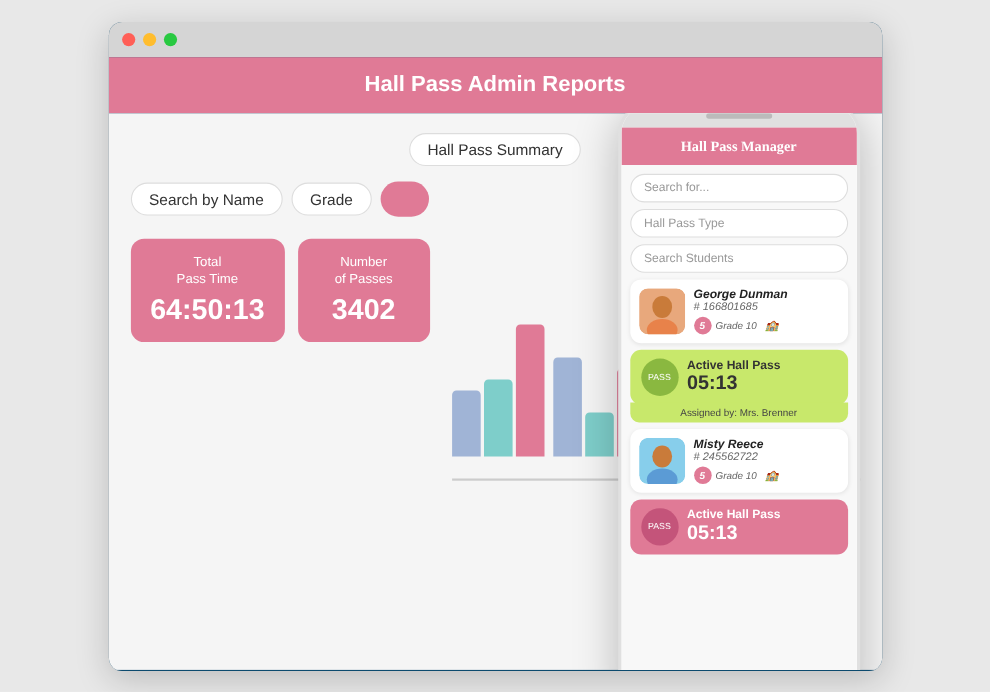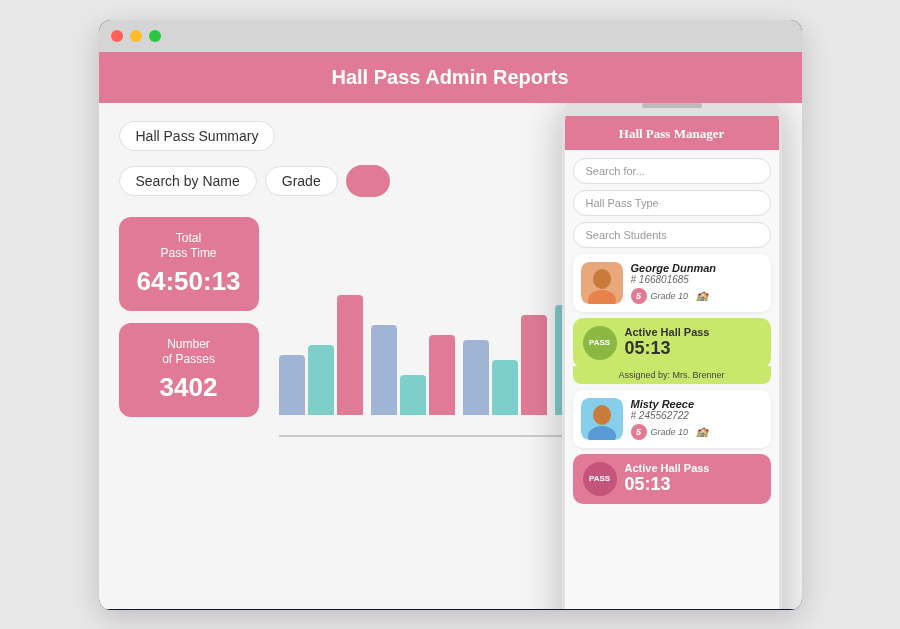--- a/index.html
+++ b/index.html
@@ -10,21 +10,21 @@
       align-items: center;
       width: 900px;
       height: 629px;
       font-family: -apple-system, BlinkMacSystemFont, 'Segoe UI', sans-serif;
       overflow: hidden;
     }
 
     .browser-window {
       width: 703px;
       height: 590px;
-      background: #0f172a;
+      background: #0c4a6e;
       border-radius: 12px;
       box-shadow: 0 8px 30px rgba(0,0,0,0.18);
       overflow: hidden;
       position: relative;
     }
 
     .browser-titlebar {
       background: #d5d5d5;
       height: 32px;
       display: flex;
@@ -57,20 +57,21 @@
       position: relative;
       height: calc(590px - 32px - 52px);
       overflow: hidden;
     }
 
     .top-controls {
       display: flex;
       gap: 10px;
       margin-bottom: 14px;
       align-items: center;
+      flex-direction: column;
     }
 
     .input-pill {
       background: white;
       border: 1.5px solid #ddd;
       border-radius: 20px;
       padding: 6px 16px;
       font-size: 14px;
       color: #333;
       cursor: pointer;
@@ -101,21 +102,20 @@
     }
 
     .stats-area {
       display: flex;
       gap: 20px;
       align-items: flex-start;
     }
 
     .stat-cards {
       display: flex;
-      flex-direction: column;
       gap: 12px;
     }
 
     .stat-card {
       background: #e07a96;
       border-radius: 12px;
       padding: 14px 18px;
       color: white;
       text-align: center;
       min-width: 120px;
@@ -304,21 +304,21 @@
     }
 
     .pass-badge {
       width: 34px;
       height: 34px;
       border-radius: 50%;
       display: flex;
       align-items: center;
       justify-content: center;
       font-size: 8px;
-      font-weight: 700;
+      font-weight: 400;
       color: white;
       flex-shrink: 0;
     }
 
     .pass-badge-green {
       background: #8ab840;
     }
 
     .pass-badge-pink {
       background: #c4547a;

